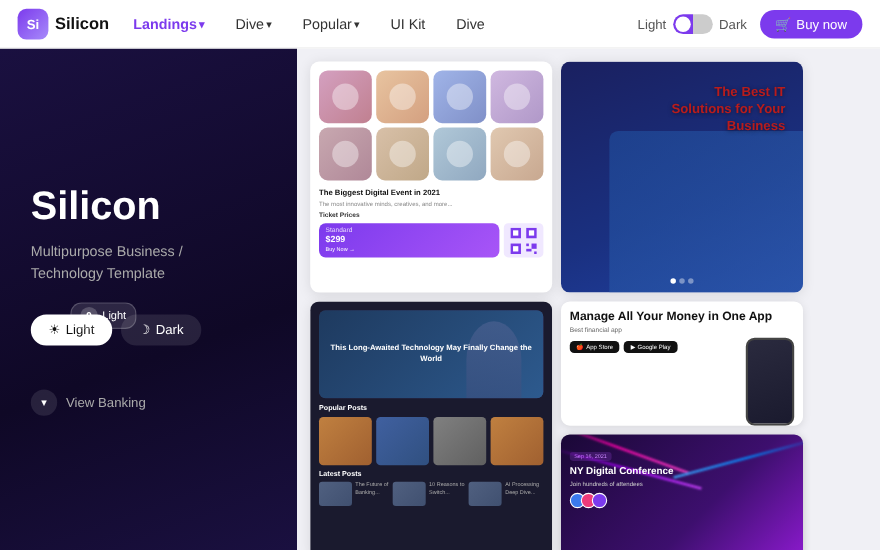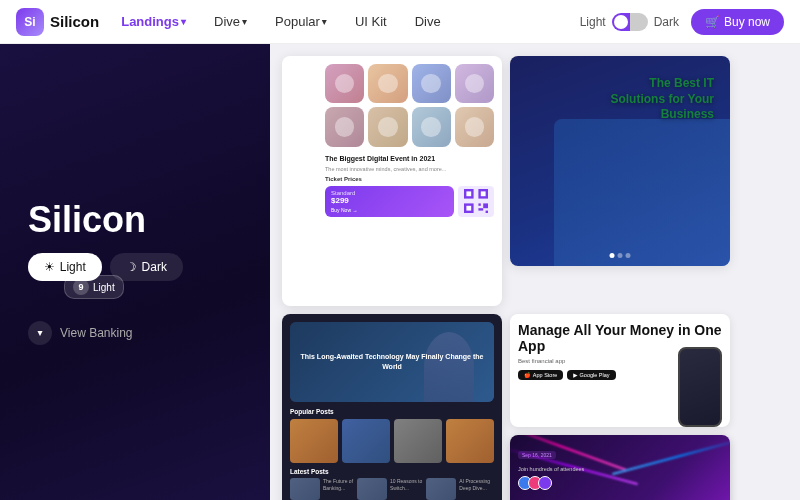--- a/index.html
+++ b/index.html
@@ -160,22 +160,21 @@
       background: #fff;
       border-radius: 8px;
       overflow: hidden;
       box-shadow: 0 2px 12px rgba(0,0,0,0.1);
       position: relative;
     }
     
     .card1 {
       grid-column: 1;
       grid-row: 1;
-      height: 250px;
-      padding-left: 35px;
+      height: 210px;
     }
     
     .card2 {
       grid-column: 2;
       grid-row: 1;
       height: 210px;
     }
     
     .card3 {
       grid-column: 1;
@@ -287,21 +286,21 @@
       right: 0; bottom: 0;
       width: 80%; height: 70%;
       background: linear-gradient(135deg, #2050a0, #3060b0);
       opacity: 0.6;
       border-radius: 8px 0 0 0;
     }
     .card2-text-overlay {
       position: absolute;
       top: 20px; right: 16px;
       width: 110px;
-      color: #15803d;
+      color: #b91c1c;
       text-align: right;
     }
     .card2-title {
       font-size: 12px; font-weight: 800;
       line-height: 1.3;
       text-shadow: 0 1px 4px rgba(0,0,0,0.5);
     }
     .card2-dots {
       position: absolute;
       bottom: 8px; left: 50%;
@@ -382,21 +381,21 @@
       font-size: 5px; color: #aaa; line-height: 1.4;
     }
 
     
     .card4-top-inner {
       padding: 8px;
       height: 100%;
       display: flex;
       flex-direction: column;
     }
-    .money-app-text { font-size: 14px; font-weight: 700; color: #111; margin-bottom: 4px; }
+    .money-app-text { font-size: 11px; font-weight: 700; color: #111; margin-bottom: 4px; }
     .money-app-sub { font-size: 6px; color: #666; margin-bottom: 6px; }
     .app-store-btns { display: flex; gap: 4px; margin-bottom: 6px; }
     .app-store-btn {
       background: #111;
       color: #fff;
       border-radius: 4px;
       padding: 2px 6px;
       font-size: 5.5px;
       display: flex; align-items: center; gap: 2px;
     }
@@ -547,20 +546,23 @@
     </div>
     <button class="buy-btn">
       <span>🛒</span>
       <span>Buy now</span>
     </button>
   </div>
 </nav>
 
 <section class="hero">
   <h1 class="hero-title">Silicon</h1>
+  <p class="hero-subtitle">
+    Multipurpose Business /<br>Technology Template
+  </p>
   <div class="hero-btns">
     <button class="btn-light">
       <span>☀</span>
       <span>Light</span>
     </button>
     <button class="btn-dark">
       <span>☽</span>
       <span>Dark</span>
     </button>
   </div>
@@ -698,20 +700,21 @@
       </div>
     </div>
     <div class="card4-bottom">
       <div class="card4-bottom-inner">
         <div class="neon-lines">
           <div class="neon-line1"></div>
           <div class="neon-line2"></div>
           <div class="neon-line3"></div>
         </div>
         <div class="conf-tag">Sep 16, 2021</div>
+        <div class="conf-title">NY Digital Conference</div>
         <div class="conf-sub">Join hundreds of attendees</div>
         <div class="conf-avatars">
           <div class="conf-avatar"></div>
           <div class="conf-avatar"></div>
           <div class="conf-avatar"></div>
         </div>
       </div>
     </div>
   </div>
 

